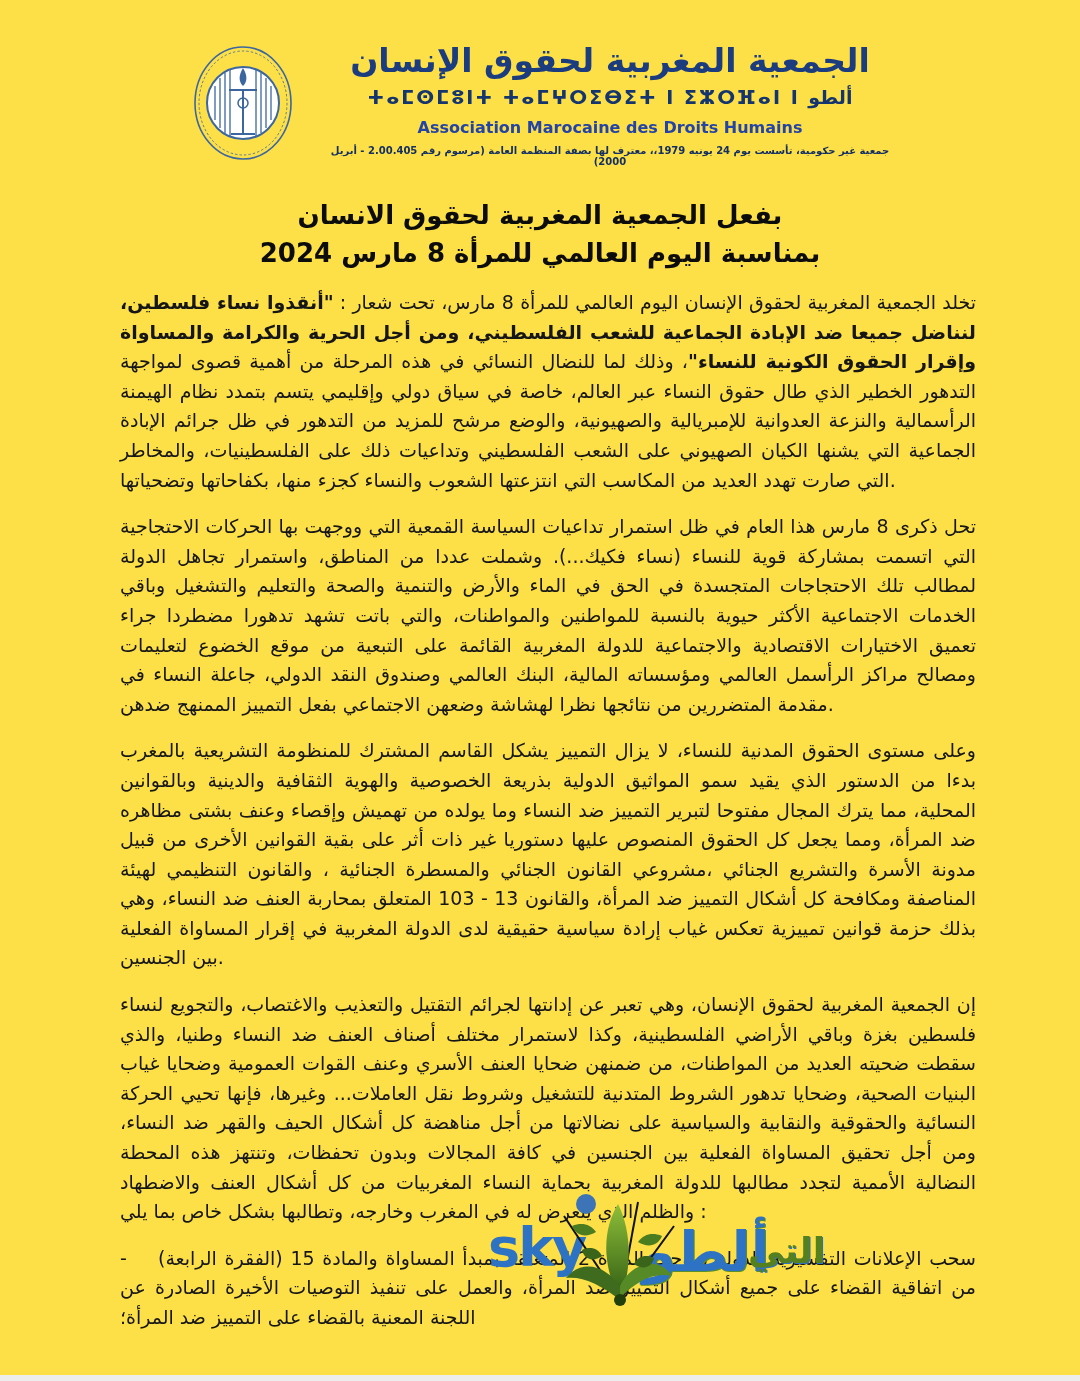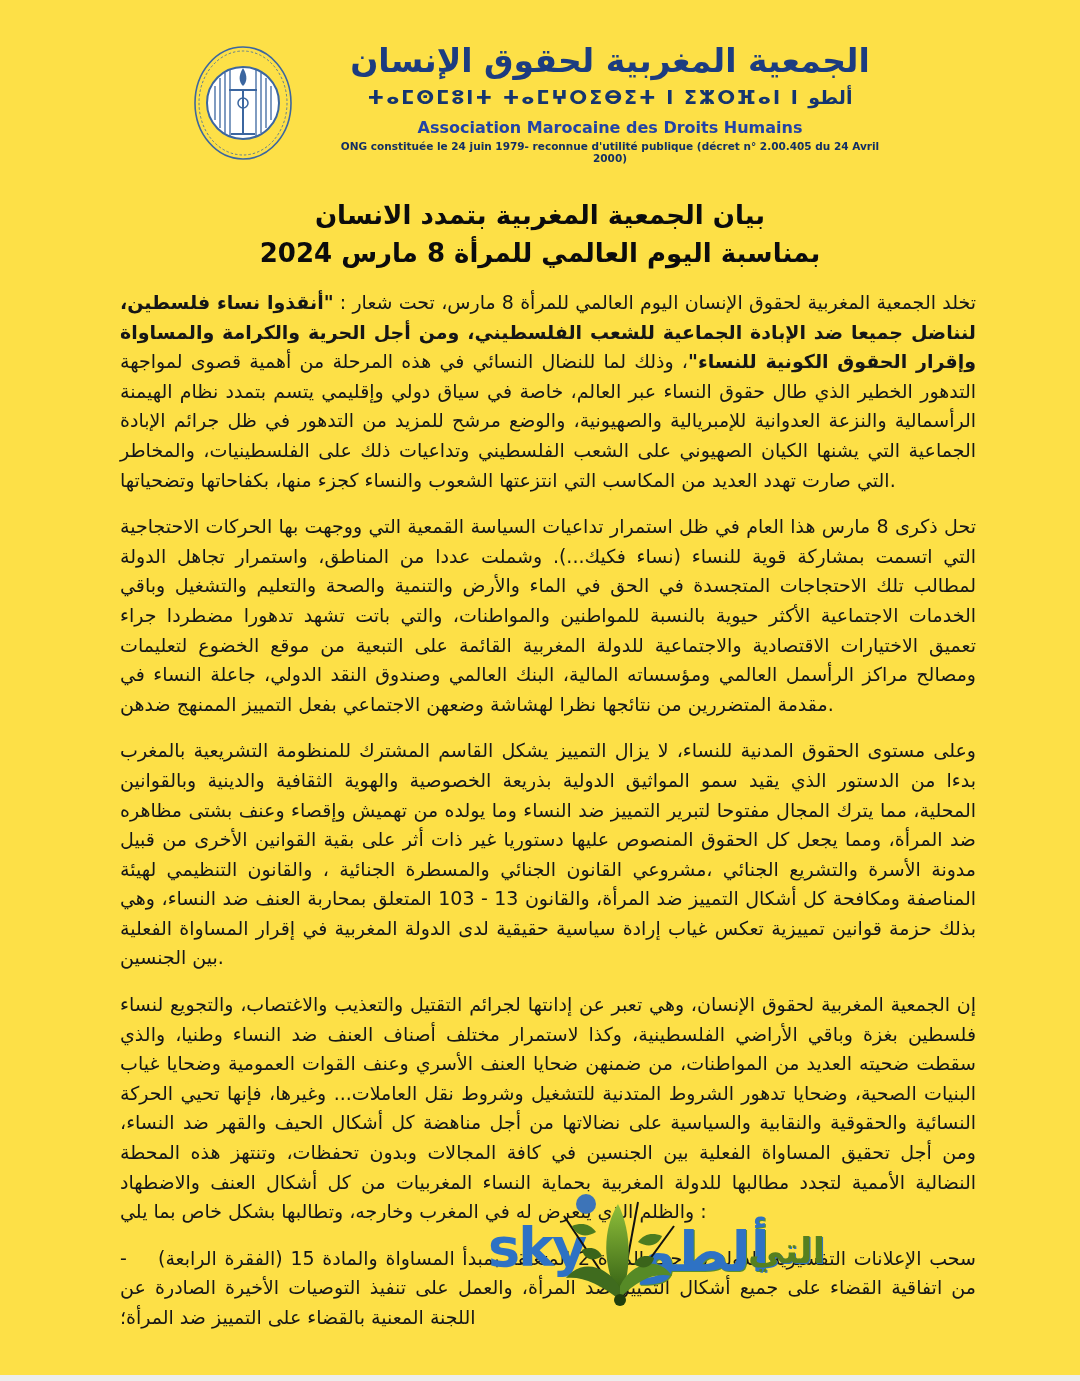--- a/index.html
+++ b/index.html
@@ -67,26 +67,26 @@
         <line x1="38" y1="90" x2="62" y2="90"></line>
       </g>
       <path d="M50 24 C 55 32 54 38 50 42 C 46 38 45 32 50 24 Z" fill="#3b66a0"></path>
       <circle cx="50" cy="59" r="5" fill="none" stroke="#3b66a0" stroke-width="1.5"></circle>
     </svg>
 
     <div class="org-lines">
       <div class="org-name-ar">الجمعية المغربية لحقوق الإنسان</div>
       <div class="org-name-tif">ⵜⴰⵎⵙⵎⵓⵏⵜ ⵜⴰⵎⵖⵔⵉⴱⵉⵜ ⵏ ⵉⵣⵔⴼⴰⵏ ⵏ ألطو</div>
       <div class="org-name-fr">Association Marocaine des Droits Humains</div>
-      <div class="org-sub-fr">ONG constituée le 24 juin 1979- reconnue d'utilité publique (décret n° 2.00.405 du 24 Avril 2000)</div>
+      <div class="org-sub-ar">جمعية غير حكومية، تأسست يوم 24 يونيه 1979،، معترف لها بصفة المنظمة العامة (مرسوم رقم 2.00.405 - أبريل 2000)</div>
     </div>
   </div>
 
   <div class="doc-title">
-    <div>بيان الجمعية المغربية بتمدد الانسان</div>
+    <div>بفعل الجمعية المغربية لحقوق الانسان</div>
     <div>بمناسبة اليوم العالمي للمرأة 8 مارس 2024</div>
   </div>
 
   <div class="body-text">
     <p><span>تخلد الجمعية المغربية لحقوق الإنسان اليوم العالمي للمرأة 8 مارس، تحت شعار : </span><span class="slogan">"أنقذوا نساء فلسطين، لنناضل جميعا ضد الإبادة الجماعية للشعب الفلسطيني، ومن أجل الحرية والكرامة والمساواة وإقرار الحقوق الكونية للنساء"</span><span>، وذلك لما للنضال النسائي في هذه المرحلة من أهمية قصوى لمواجهة التدهور الخطير الذي طال حقوق النساء عبر العالم، خاصة في سياق دولي وإقليمي يتسم بتمدد نظام الهيمنة الرأسمالية والنزعة العدوانية للإمبريالية والصهيونية، والوضع مرشح للمزيد من التدهور في ظل جرائم الإبادة الجماعية التي يشنها الكيان الصهيوني على الشعب الفلسطيني وتداعيات ذلك على الفلسطينيات، والمخاطر التي صارت تهدد العديد من المكاسب التي انتزعتها الشعوب والنساء كجزء منها، بكفاحاتها وتضحياتها.</span></p>
     <p>تحل ذكرى 8 مارس هذا العام في ظل استمرار تداعيات السياسة القمعية التي ووجهت بها الحركات الاحتجاجية التي اتسمت بمشاركة قوية للنساء (نساء فكيك...). وشملت عددا من المناطق، واستمرار تجاهل الدولة لمطالب تلك الاحتجاجات المتجسدة في الحق في الماء والأرض والتنمية والصحة والتعليم والتشغيل وباقي الخدمات الاجتماعية الأكثر حيوية بالنسبة للمواطنين والمواطنات، والتي باتت تشهد تدهورا مضطردا جراء تعميق الاختيارات الاقتصادية والاجتماعية للدولة المغربية القائمة على التبعية من موقع الخضوع لتعليمات ومصالح مراكز الرأسمل العالمي ومؤسساته المالية، البنك العالمي وصندوق النقد الدولي، جاعلة النساء في مقدمة المتضررين من نتائجها نظرا لهشاشة وضعهن الاجتماعي بفعل التمييز الممنهج ضدهن.</p>
     <p>وعلى مستوى الحقوق المدنية للنساء، لا يزال التمييز يشكل القاسم المشترك للمنظومة التشريعية بالمغرب بدءا من الدستور الذي يقيد سمو المواثيق الدولية بذريعة الخصوصية والهوية الثقافية والدينية وبالقوانين المحلية، مما يترك المجال مفتوحا لتبرير التمييز ضد النساء وما يولده من تهميش وإقصاء وعنف بشتى مظاهره ضد المرأة، ومما يجعل كل الحقوق المنصوص عليها دستوريا غير ذات أثر على بقية القوانين الأخرى من قبيل مدونة الأسرة والتشريع الجنائي ،مشروعي القانون الجنائي والمسطرة الجنائية ، والقانون التنظيمي لهيئة المناصفة ومكافحة كل أشكال التمييز ضد المرأة، والقانون 13 - 103 المتعلق بمحاربة العنف ضد النساء، وهي بذلك حزمة قوانين تمييزية تعكس غياب إرادة سياسية حقيقية لدى الدولة المغربية في إقرار المساواة الفعلية بين الجنسين.</p>
     <p>إن الجمعية المغربية لحقوق الإنسان، وهي تعبر عن إدانتها لجرائم التقتيل والتعذيب والاغتصاب، والتجويع لنساء فلسطين بغزة وباقي الأراضي الفلسطينية، وكذا لاستمرار مختلف أصناف العنف ضد النساء وطنيا، والذي سقطت ضحيته العديد من المواطنات، من ضمنهن ضحايا العنف الأسري وعنف القوات العمومية وضحايا غياب البنيات الصحية، وضحايا تدهور الشروط المتدنية للتشغيل وشروط نقل العاملات... وغيرها، فإنها تحيي الحركة النسائية والحقوقية والنقابية والسياسية على نضالاتها من أجل مناهضة كل أشكال الحيف والقهر ضد النساء، ومن أجل تحقيق المساواة الفعلية بين الجنسين في كافة المجالات وبدون تحفظات، وتنتهز هذه المحطة النضالية الأممية لتجدد مطالبها للدولة المغربية بحماية النساء المغربيات من كل أشكال العنف والاضطهاد والظلم الذي يتعرض له في المغرب وخارجه، وتطالبها بشكل خاص بما يلي :</p>
     <p class="bullet"><span class="b-marker">-</span><span>سحب الإعلانات التفسيرية للدولة بموجب المادة 2 المتعلقة بمبدأ المساواة والمادة 15 (الفقرة الرابعة) من اتفاقية القضاء على جميع أشكال التمييز ضد المرأة، والعمل على تنفيذ التوصيات الأخيرة الصادرة عن اللجنة المعنية بالقضاء على التمييز ضد المرأة؛</span></p>
   </div>

